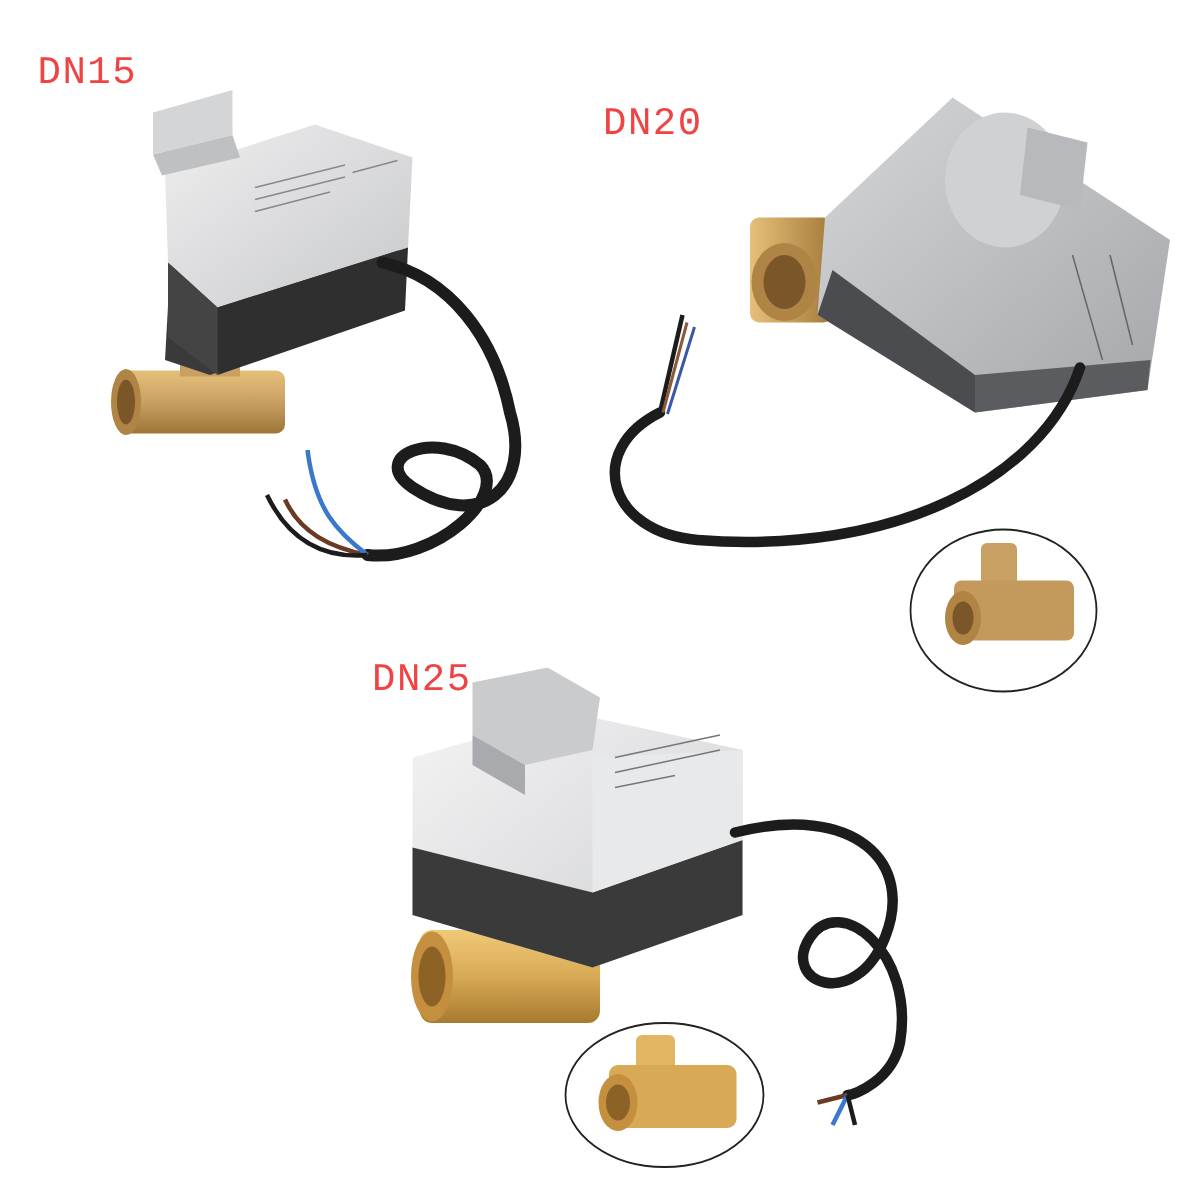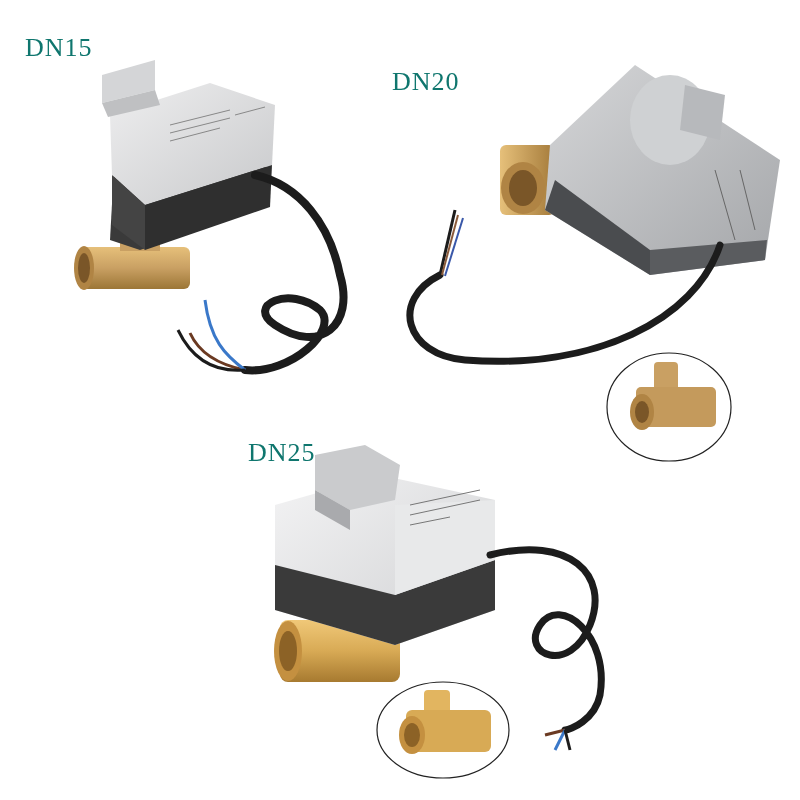--- a/index.html
+++ b/index.html
@@ -1,25 +1,25 @@
 <!DOCTYPE html>
 <html><head>
 <meta charset="utf-8">
 <style>
   html, body { margin:0; padding:0; }
   body { width:800px; height:800px; background:#ffffff; position:relative; overflow:hidden; font-family:"DejaVu Sans", sans-serif; }
-  .label { position:absolute; font-size:26px; color:#0f766e; letter-spacing:1px; font-family:Liberation Serif, serif; }
+  .label { position:absolute; font-size:26px; color:#ef4444; letter-spacing:1px; font-family:Liberation Mono, monospace; }
   .product { position:absolute; }
   svg { display:block; }
 </style>
 </head>
 <body>
 
 <div class="label" style="left:25px;top:33px;">DN15</div>
-<div class="label" style="left:392px;top:67px;text-align:center;">DN20</div>
+<div class="label" style="left:402px;top:67px;text-align:center;">DN20</div>
 <div class="label" style="left:248px;top:438px;">DN25</div>
 
 <div class="product" style="left:60px;top:55px;">
   <svg width="310" height="340" viewBox="0 0 310 340">
     <defs>
       <linearGradient id="brass1" x1="0" y1="0" x2="0" y2="1">
         <stop offset="0" stop-color="#e6c07a"></stop>
           <stop offset="0.5" stop-color="#c9a063"></stop>
           <stop offset="1" stop-color="#9c7636"></stop>
       </linearGradient>

